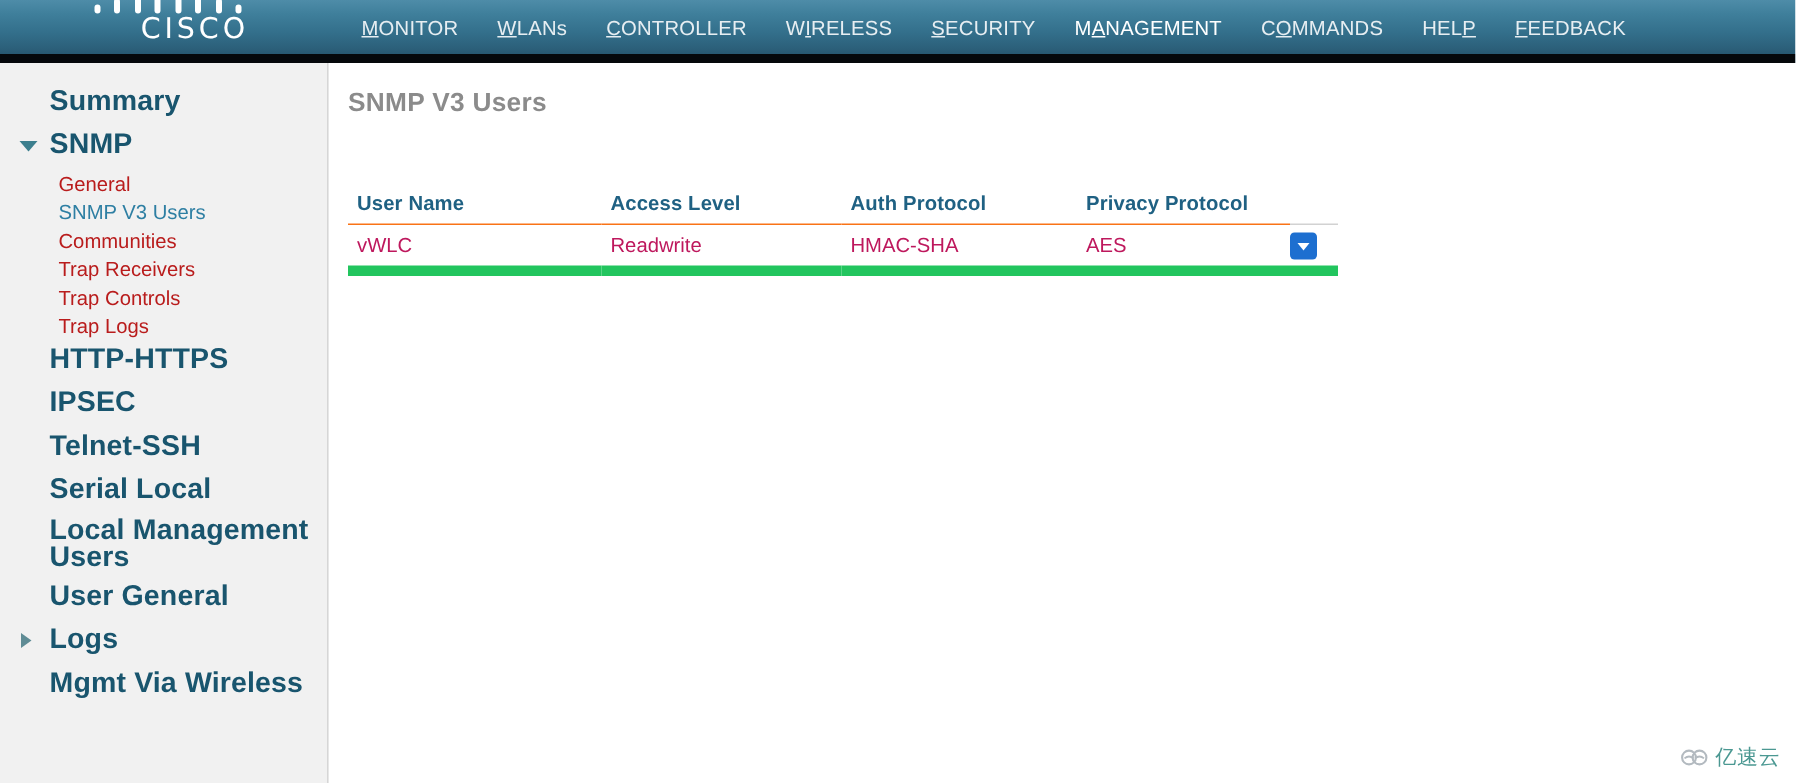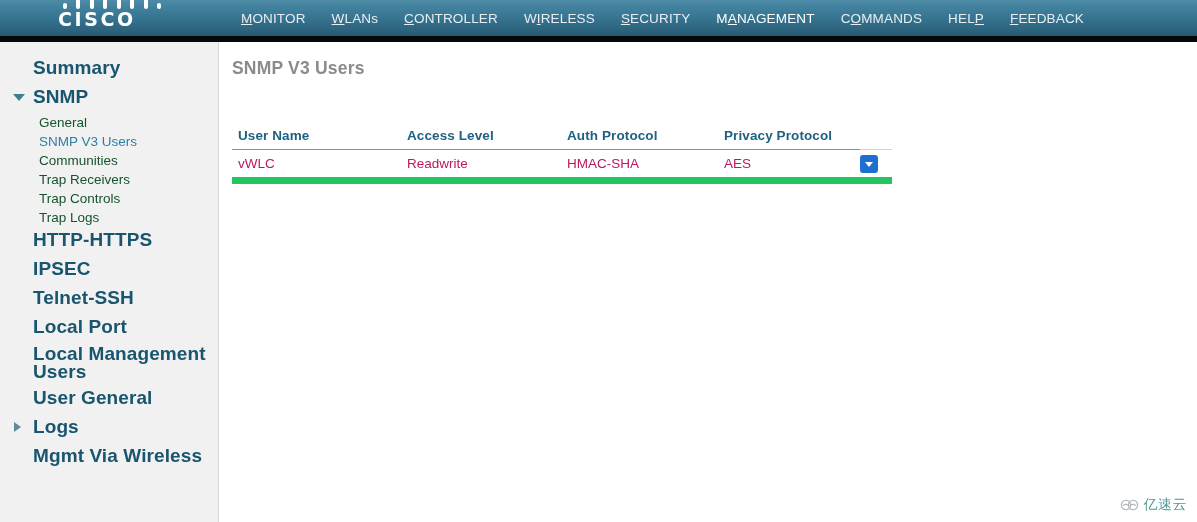--- a/index.html
+++ b/index.html
@@ -39,24 +39,24 @@
     display: flex; align-items: flex-end; justify-content: space-between;
   }
   .logo-bars i {
     display: block; width: 4px; background: #ffffff; border-radius: 2px;
   }
   .lb1 { height: 6px; }  .lb2 { height: 10px; } .lb3 { height: 14px; }
   .lb4 { height: 15px; } .lb5 { height: 15px; } .lb6 { height: 14px; }
   .lb7 { height: 10px; } .lb8 { height: 6px; }
   .logo-word {
     position: absolute; left: 0; top: 14px;
-    width: 108px; text-align: left;
+    width: 108px; text-align: right;
     color: #ffffff;
     font-family: "DejaVu Sans", sans-serif;
-    font-size: 19px; font-weight: bold;
+    font-size: 19px; font-weight: normal;
     letter-spacing: 2.6px;
   }
 
   
   .navmenu {
     position: absolute; left: 228px; top: 0;
     height: 36px;
     display: flex; align-items: center;
   }
   .navitem {
@@ -121,21 +121,21 @@
     margin-top: -5px; margin-left: 1px;
     border-top: 5px solid transparent;
     border-bottom: 5px solid transparent;
     border-left: 7px solid #5f8c95;
   }
 
   .sb-sub {
     padding-left: 39px;
     height: 19px;
     display: flex; align-items: center;
-    color: #14532d;
+    color: #b91c1c;
     font-size: 13.5px;
     cursor: pointer;
   }
   .sb-sub.selected { color: #2e7fa3; }
 
   .sb-gap { height: 4px; }
 
   
   .content {
     position: absolute; left: 220px; top: 42px;
@@ -287,21 +287,21 @@
         <div class="sb-gap"></div>
         <div class="sb-top">
           <span>IPSEC</span>
         </div>
         <div class="sb-gap"></div>
         <div class="sb-top">
           <span>Telnet-SSH</span>
         </div>
         <div class="sb-gap"></div>
         <div class="sb-top">
-          <span>Local Port</span>
+          <span>Serial Local</span>
         </div>
         <div class="sb-gap"></div>
         <div class="sb-top multiline"><span>Local Management Users</span></div>
         <div class="sb-gap"></div>
         <div class="sb-top">
           <span>User General</span>
         </div>
         <div class="sb-gap"></div>
         <div class="sb-top">
           <span class="tri right"></span>

